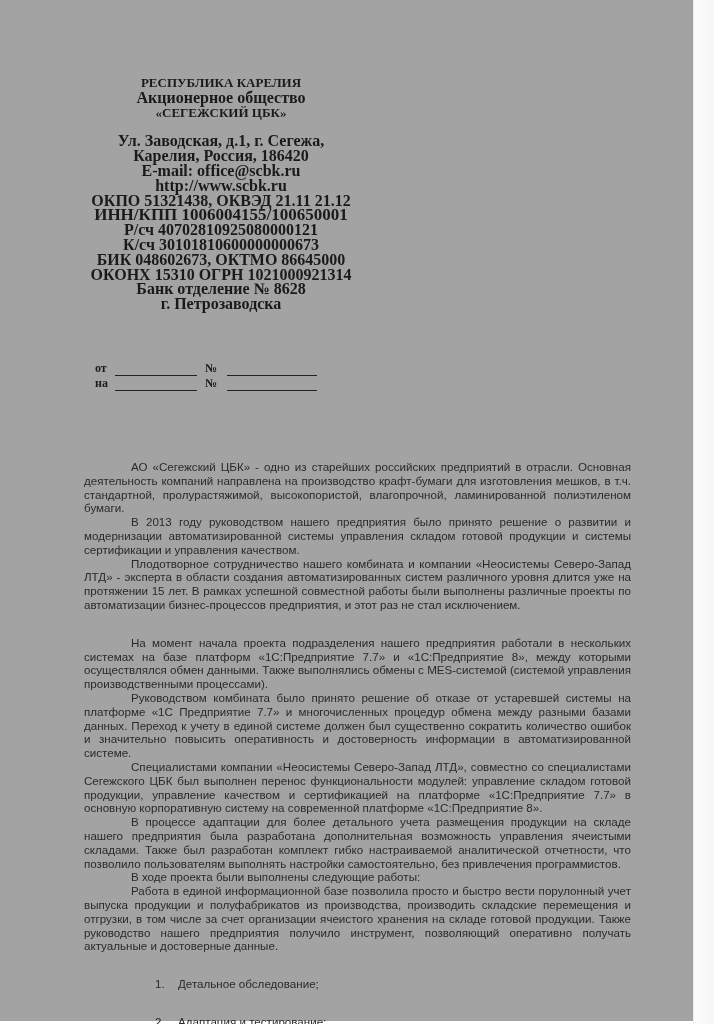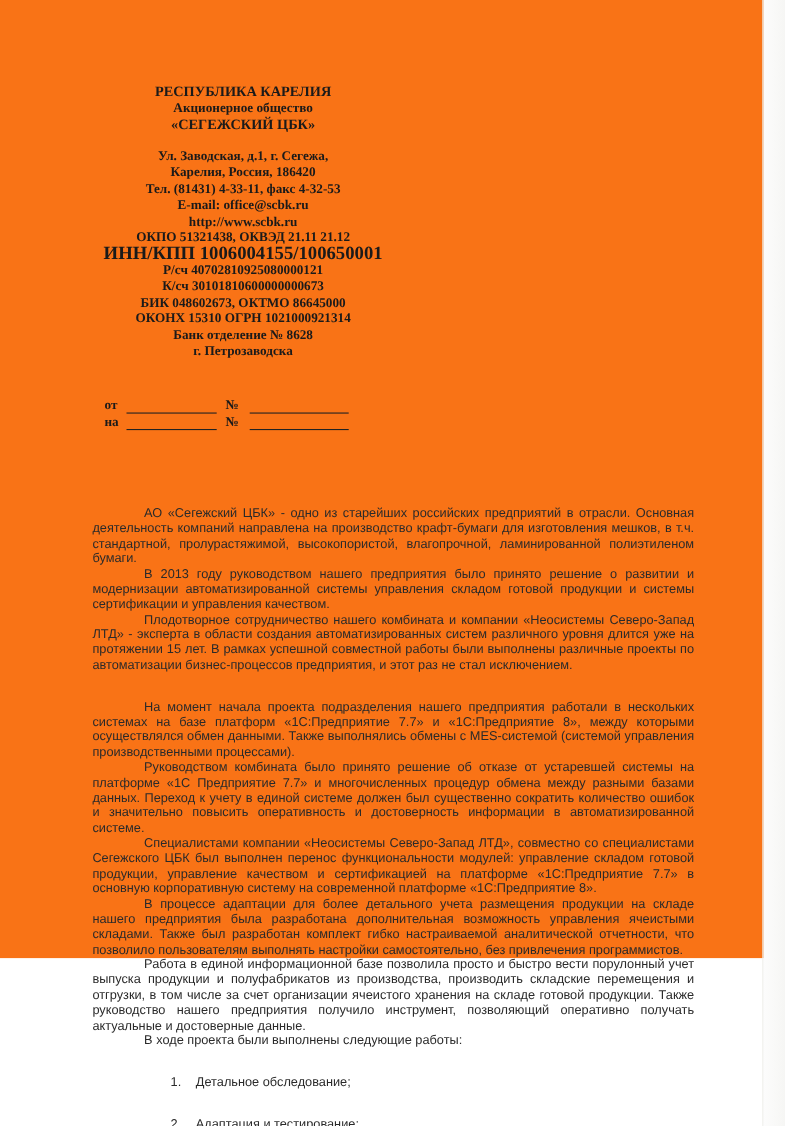--- a/index.html
+++ b/index.html
@@ -11,42 +11,42 @@
       width: 714px;
       height: 1024px;
       position: relative;
       overflow: hidden;
       color: #222;
     }
     .page {
       position: absolute;
       left: 0; top: 0;
       width: 714px;
-      height: 871px;
-      background: #f97316;
+      height: 1021px;
+      background: #a3a3a3;
     }
     .edge {
       position: absolute;
       right: 0; top: 0;
       width: 20px;
       height: 1024px;
       background: linear-gradient(to right, #fcfcfc, #f6f6f4);
       border-left: 1px solid #eeeeea;
     }
     .letterhead {
       position: absolute;
       left: 90px;
       top: 76px;
       width: 262px;
       text-align: center;
       font-family: "Liberation Serif", serif;
       font-weight: bold;
       color: #1a1a1a;
     }
-    .lh-line { display: block; line-height: 14.8px; font-size: 12px; }
+    .lh-line { display: block; line-height: 14.8px; font-size: 16px; }
     .lh-line.big { font-size: 13px; }
     .lh-line.small { font-size: 17px; }
     .lh-gap { height: 14px; }
 
     .refs {
       position: absolute;
       left: 95px;
       top: 361px;
       font-family: "Liberation Serif", serif;
       font-weight: bold;
@@ -106,21 +106,20 @@
 <div class="page">
   <div class="edge"></div>
 
   <div class="letterhead">
     <span class="lh-line big">РЕСПУБЛИКА КАРЕЛИЯ</span>
     <span class="lh-line">Акционерное общество</span>
     <span class="lh-line big">«СЕГЕЖСКИЙ ЦБК»</span>
     <div class="lh-gap"></div>
     <span class="lh-line">Ул. Заводская, д.1, г. Сегежа,</span>
     <span class="lh-line">Карелия, Россия, 186420</span>
-    <span class="lh-line">Тел. (81431) 4-33-11, факс 4-32-53</span>
     <span class="lh-line">E-mail: office@scbk.ru</span>
     <span class="lh-line">http://www.scbk.ru</span>
     <span class="lh-line">ОКПО 51321438, ОКВЭД 21.11  21.12</span>
     <span class="lh-line small">ИНН/КПП 1006004155/100650001</span>
     <span class="lh-line">Р/сч 40702810925080000121</span>
     <span class="lh-line">К/сч 30101810600000000673</span>
     <span class="lh-line">БИК 048602673, ОКТМО 86645000</span>
     <span class="lh-line">ОКОНХ 15310  ОГРН 1021000921314</span>
     <span class="lh-line">Банк отделение № 8628</span>
     <span class="lh-line">г. Петрозаводска</span>
@@ -142,20 +141,20 @@
   </div>
 
   <div class="body-text">
     <p>АО «Сегежский ЦБК» - одно из старейших российских предприятий в отрасли. Основная деятельность компаний направлена на производство крафт-бумаги для изготовления мешков, в т.ч. стандартной, пролурастяжимой, высокопористой, влагопрочной, ламинированной полиэтиленом бумаги.</p>
     <p>В 2013 году руководством нашего предприятия было принято решение о развитии и модернизации автоматизированной системы управления складом готовой продукции и системы сертификации и управления качеством.</p>
     <p>Плодотворное сотрудничество нашего комбината и компании «Неосистемы Северо-Запад ЛТД» - эксперта в области создания автоматизированных систем различного уровня длится уже на протяжении 15 лет. В рамках успешной совместной работы были выполнены различные проекты по автоматизации бизнес-процессов предприятия, и этот раз не стал исключением.</p>
     <p class="gap-before">На момент начала проекта подразделения нашего предприятия работали в нескольких системах на базе платформ «1С:Предприятие 7.7» и «1С:Предприятие 8», между которыми осуществлялся обмен данными. Также выполнялись обмены с MES-системой (системой управления производственными процессами).</p>
     <p>Руководством комбината было принято решение об отказе от устаревшей системы на платформе «1С Предприятие 7.7» и многочисленных процедур обмена между разными базами данных. Переход к учету в единой системе должен был существенно сократить  количество ошибок и значительно повысить оперативность и достоверность информации в автоматизированной системе.</p>
     <p>Специалистами компании «Неосистемы Северо-Запад ЛТД», совместно со специалистами Сегежского ЦБК  был выполнен перенос функциональности модулей: управление складом готовой продукции, управление качеством и сертификацией  на платформе «1С:Предприятие 7.7» в основную корпоративную систему на современной платформе «1С:Предприятие 8».</p>
     <p>В процессе адаптации для более детального учета размещения продукции на складе нашего предприятия была разработана дополнительная возможность управления ячеистыми складами. Также был разработан комплект гибко настраиваемой аналитической отчетности, что позволило пользователям выполнять настройки самостоятельно, без привлечения программистов.</p>
+    <p>В ходе проекта были выполнены следующие работы:</p>
     <p>Работа в единой информационной базе позволила просто и быстро вести порулонный учет выпуска продукции и полуфабрикатов из производства, производить складские перемещения и отгрузки, в том числе за счет организации ячеистого хранения на складе готовой продукции. Также руководство нашего предприятия получило инструмент, позволяющий оперативно получать актуальные и достоверные данные.</p>
-    <p>В ходе проекта были выполнены следующие работы:</p>
     <ol>
       <li>Детальное обследование;</li>
       <li>Адаптация и тестирование;</li>
     </ol>
   </div>
 </div>
 
 </body></html>

